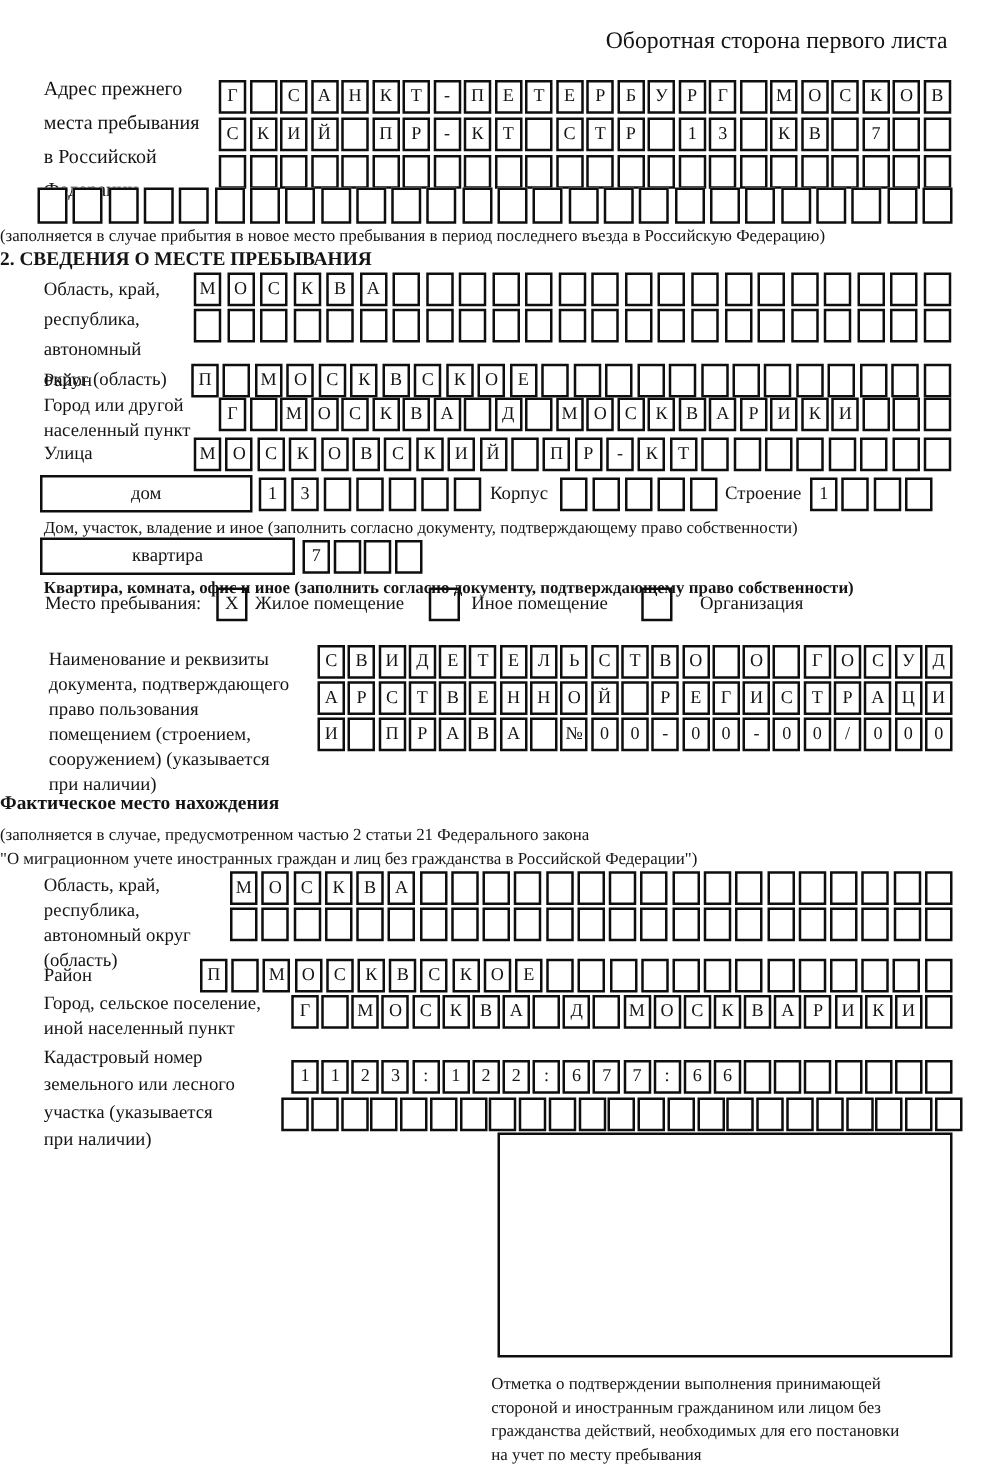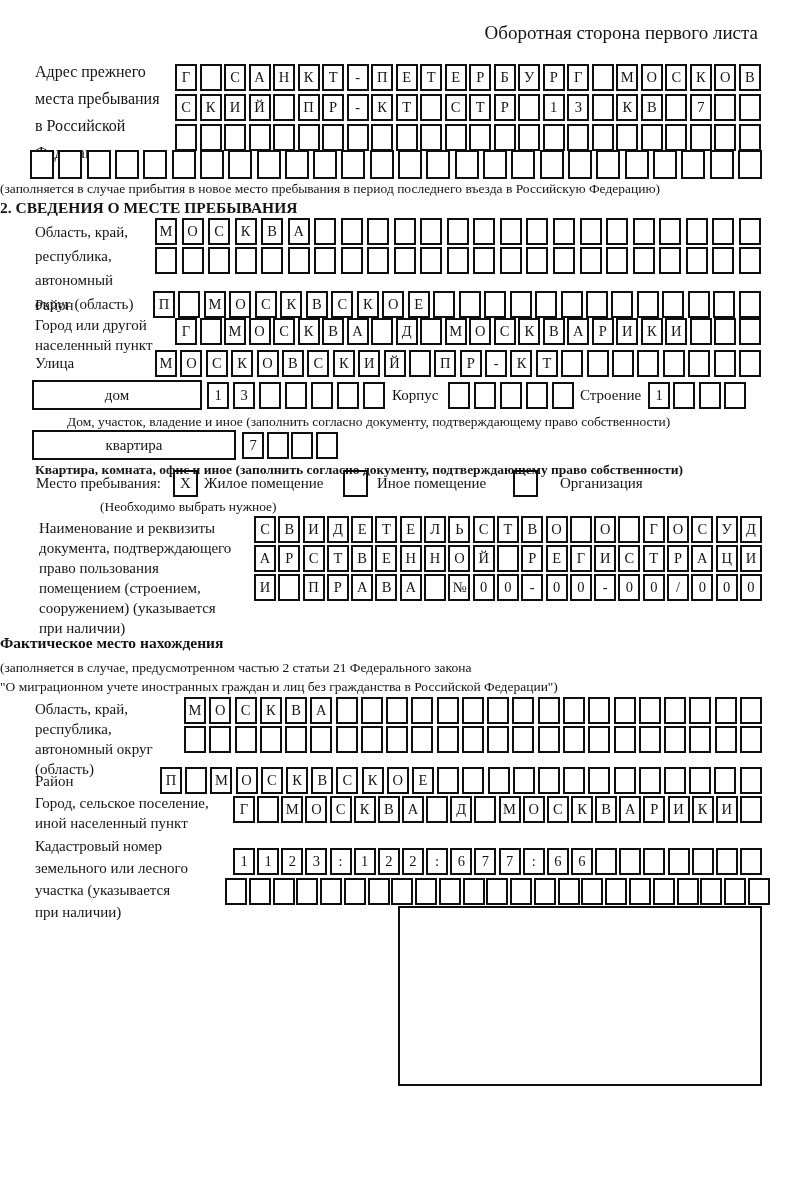--- a/index.html
+++ b/index.html
@@ -303,39 +303,38 @@
       <span class="cell"></span>
       <span class="cell"></span>
     </div>
   <div class="abs lbl" style="left:580px;top:385px;">Строение</div>
   <div class="abs boxrow" style="left:648px;top:382px;width:98px;">
       <span class="cell">1</span>
       <span class="cell"></span>
       <span class="cell"></span>
       <span class="cell"></span>
     </div>
-  <div class="abs cap" style="left:35px;top:414px;margin-left:32px;">Дом, участок, владение и иное (заполнить согласно документу, подтверждающему право собственности)</div>
+  <div class="abs cap" style="left:35px;top:414px;">Дом, участок, владение и иное (заполнить согласно документу, подтверждающему право собственности)</div>
 
   <div class="abs labelbox" style="left:32px;top:430px;width:204px;height:30px;">квартира</div>
   <div class="abs boxrow" style="left:242px;top:432px;width:96px;">
       <span class="cell">7</span>
       <span class="cell"></span>
       <span class="cell"></span>
       <span class="cell"></span>
     </div>
   <div class="abs cap" style="left:35px;top:462px;font-weight:bold;">Квартира, комната, офис и иное (заполнить согласно документу, подтверждающему право собственности)</div>
 
   <div class="abs lbl" style="left:36px;top:473px;">Место пребывания:</div>
   <div class="abs chk" style="left:173px;top:470px;">X</div>
   <div class="abs lbl" style="left:204px;top:473px;">Жилое помещение</div>
   <div class="abs chk" style="left:343px;top:470px;"></div>
   <div class="abs lbl" style="left:377px;top:473px;">Иное помещение</div>
   <div class="abs chk" style="left:513px;top:470px;"></div>
   <div class="abs lbl" style="left:560px;top:473px;">Организация</div>
-  <div class="abs cap center" style="left:100px;top:499px;width:480px;">(Необходимо выбрать нужное)</div>
 
   <div class="abs lbl" style="left:39px;top:518px;width:215px;">Наименование и реквизиты
 документа, подтверждающего
 право пользования
 помещением (строением,
 сооружением) (указывается
 при наличии)</div>
   <div class="abs boxrow" style="left:254px;top:516px;width:508px;">
       <span class="cell">С</span>
       <span class="cell">В</span>
@@ -568,14 +567,18 @@
       <span class="cell"></span>
       <span class="cell"></span>
       <span class="cell"></span>
       <span class="cell"></span>
       <span class="cell"></span>
       <span class="cell"></span>
       <span class="cell"></span>
     </div>
 
   <div class="abs stamp" style="left:398px;top:906px;width:364px;height:180px;"></div>
+  <div class="abs cap center" style="left:393px;top:1097px;width:380px;white-space:pre-line;line-height:19px;">Отметка о подтверждении выполнения принимающей
+стороной и иностранным гражданином или лицом без
+гражданства действий, необходимых для его постановки
+на учет по месту пребывания</div>
 
 </div>
 
 </body></html>

